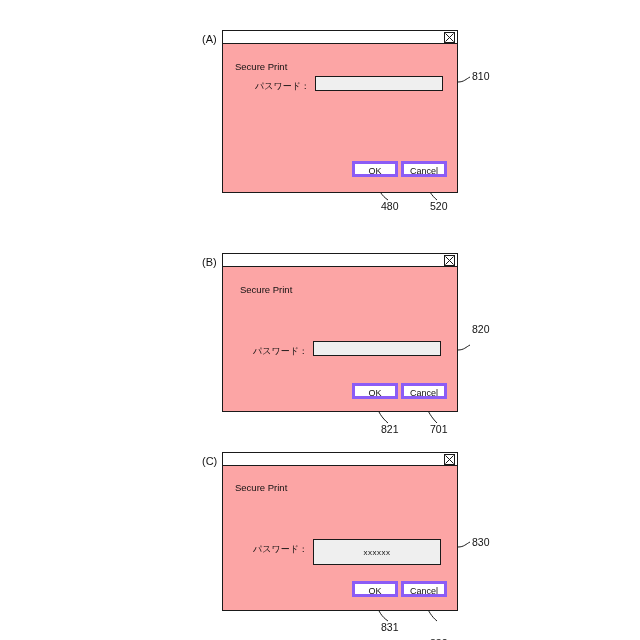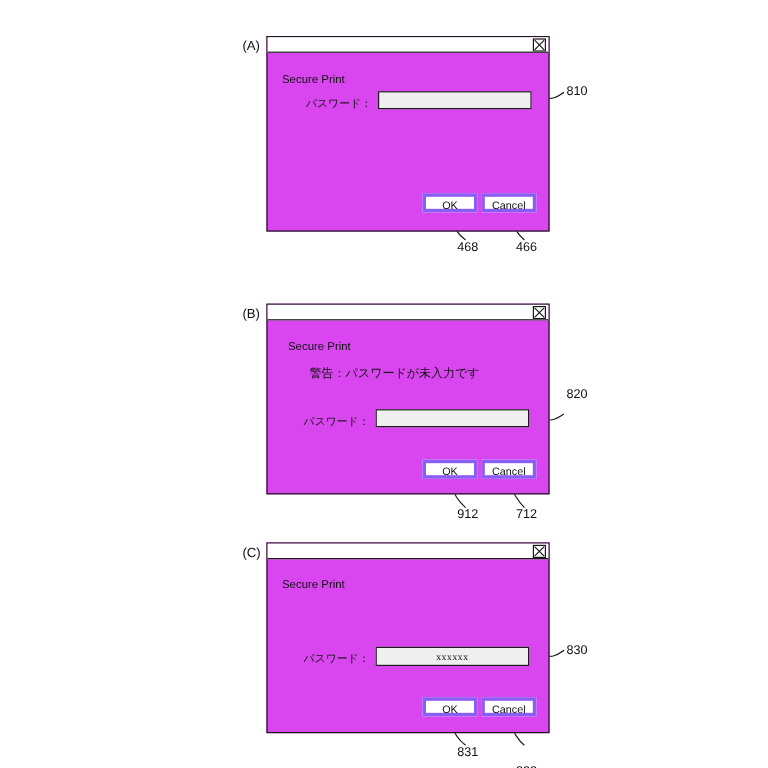--- a/index.html
+++ b/index.html
@@ -26,21 +26,21 @@
   .panel-label {
     position: absolute;
     font-size: 11px;
     color: #111;
     letter-spacing: 0;
   }
   
   .dialog {
     position: absolute;
     border: 1px solid #1a1a1a;
-    background: #d946ef;
+    background: #fca5a5;
     box-sizing: border-box;
   }
   .titlebar {
     position: absolute;
     left: 0;
     top: 0;
     height: 13px;
     width: 100%;
     border-bottom: 1px solid #1a1a1a;
     box-sizing: border-box;
@@ -147,60 +147,59 @@
       </div>
     </div>
     <div class="dlg-title" style="left:12px; top:30px;">Secure Print</div>
     <div class="pw-label" style="left:32px; top:49px;">パスワード：</div>
     <input class="pw-input" style="left: 92px; top: 45px; width: 128px; height: 15px;" value="">
     <div class="btn" style="left:129px; top:130px; width:46px; height:16px;">OK</div>
     <div class="btn" style="left:178px; top:130px; width:46px; height:16px;">Cancel</div>
   </div>
 
   <div class="ref" style="left:472px; top:70px;">810</div>
-  <div class="ref" style="left:381px; top:200px;">468</div>
-  <div class="ref" style="left:430px; top:200px;">466</div>
+  <div class="ref" style="left:381px; top:200px;">480</div>
+  <div class="ref" style="left:430px; top:200px;">520</div>
 
   <div class="panel-label" style="left:202px; top:256px;">(B)</div>
 
   <div class="dialog" style="left:222px; top:253px; width:236px; height:159px;">
     <div class="titlebar">
       <div class="close-box">
         <svg width="9" height="9" viewBox="0 0 9 9">
             <line x1="0.5" y1="0.5" x2="8.5" y2="8.5" stroke="#1a1a1a" stroke-width="1"></line>
             <line x1="8.5" y1="0.5" x2="0.5" y2="8.5" stroke="#1a1a1a" stroke-width="1"></line>
           </svg>
       </div>
     </div>
     <div class="dlg-title" style="left:17px; top:30px;">Secure Print</div>
-    <div class="warn-text" style="left:35px; top:50px;">警告：パスワードが未入力です</div>
     <div class="pw-label" style="left:30px; top:91px;">パスワード：</div>
     <input class="pw-input" style="left: 90px; top: 87px; width: 128px; height: 15px;" value="">
     <div class="btn" style="left:129px; top:129px; width:46px; height:16px;">OK</div>
     <div class="btn" style="left:178px; top:129px; width:46px; height:16px;">Cancel</div>
   </div>
 
   <div class="ref" style="left:472px; top:323px;">820</div>
-  <div class="ref" style="left:381px; top:423px;">912</div>
-  <div class="ref" style="left:430px; top:423px;">712</div>
+  <div class="ref" style="left:381px; top:423px;">821</div>
+  <div class="ref" style="left:430px; top:423px;">701</div>
 
   <div class="panel-label" style="left:202px; top:455px;">(C)</div>
 
   <div class="dialog" style="left:222px; top:452px; width:236px; height:159px;">
     <div class="titlebar">
       <div class="close-box">
         <svg width="9" height="9" viewBox="0 0 9 9">
             <line x1="0.5" y1="0.5" x2="8.5" y2="8.5" stroke="#1a1a1a" stroke-width="1"></line>
             <line x1="8.5" y1="0.5" x2="0.5" y2="8.5" stroke="#1a1a1a" stroke-width="1"></line>
           </svg>
       </div>
     </div>
     <div class="dlg-title" style="left:12px; top:29px;">Secure Print</div>
     <div class="pw-label" style="left:30px; top:90px;">パスワード：</div>
-    <input class="pw-input" style="left: 90px; top: 86px; width: 128px; height: 16px; font-family: Liberation Serif, serif;" value="xxxxxx">
+    <input class="pw-input" style="left: 90px; top: 86px; width: 128px; height: 26px;" value="xxxxxx">
     <div class="btn" style="left:129px; top:128px; width:46px; height:16px;">OK</div>
     <div class="btn" style="left:178px; top:128px; width:46px; height:16px;">Cancel</div>
   </div>
 
   <div class="ref" style="left:472px; top:536px;">830</div>
   <div class="ref" style="left:381px; top:621px;">831</div>
   <div class="ref" style="left:430px; top:621px;margin-top:16px;">832</div>
 
 </div>
 

